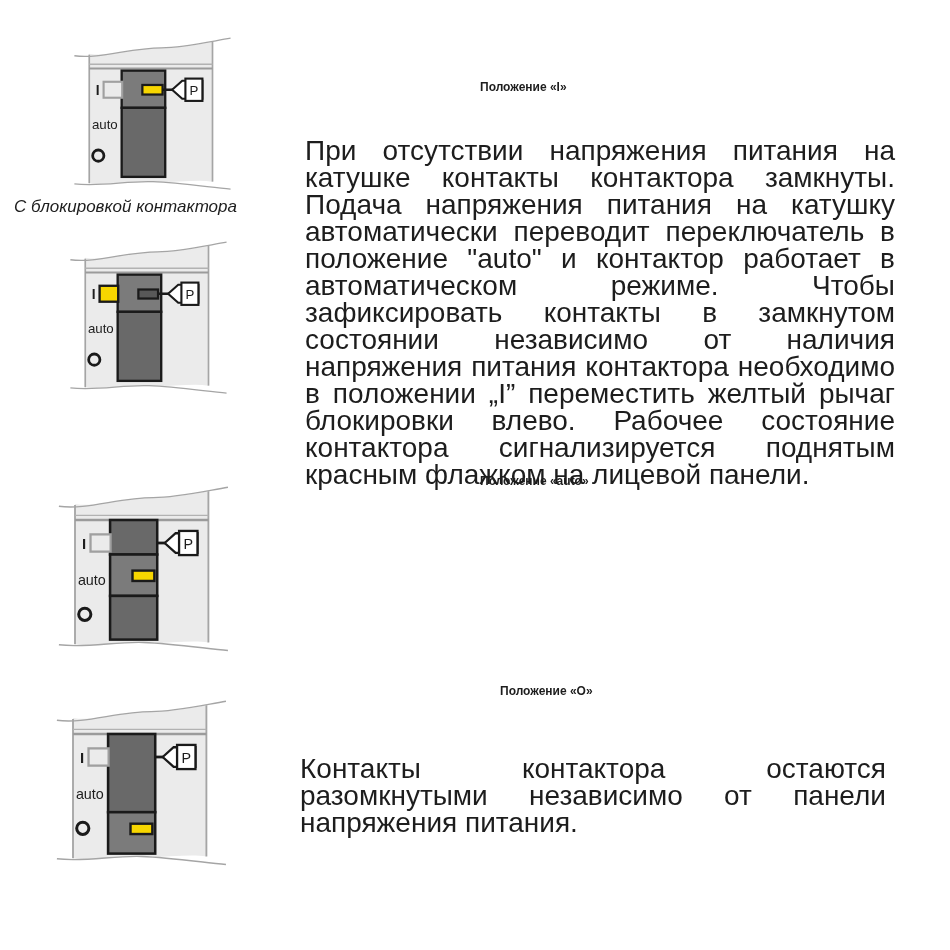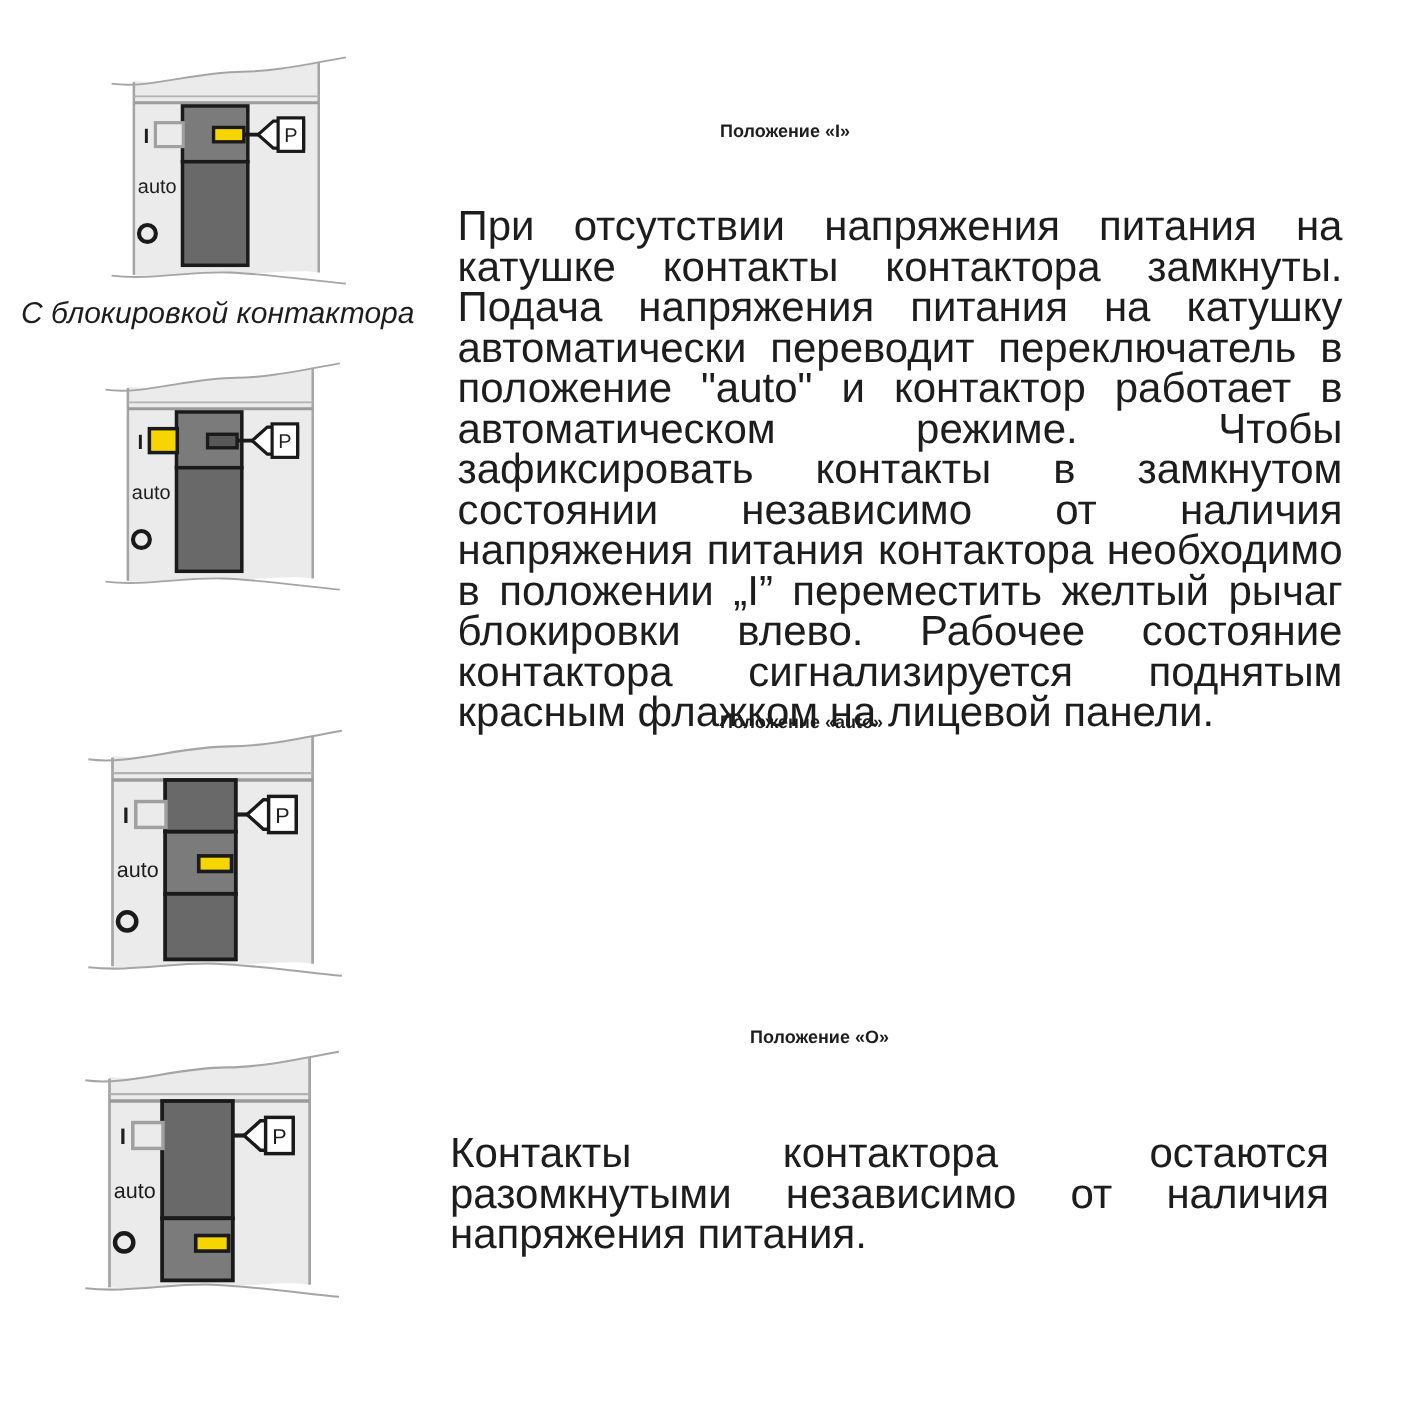--- a/index.html
+++ b/index.html
@@ -2,21 +2,21 @@
 <html><head>
 <meta charset="utf-8">
 <style>
   html,body{margin:0;padding:0;background:#fff;}
   .page{position:relative;width:950px;height:950px;background:#fff;overflow:hidden;
         font-family:"Liberation Sans",sans-serif;color:#1d1d1d;}
   .abs{position:absolute;margin:0;}
   .heading{font-size:12px;font-weight:bold;line-height:1.1;white-space:nowrap;}
   .body-text{font-size:28px;line-height:27px;}
   .just{text-align:justify;text-align-last:left;}
-  .caption{font-size:20px;font-style:italic;line-height:1.1;white-space:nowrap;}
+  .caption{font-size:17px;font-style:italic;line-height:1.1;white-space:nowrap;}
   figure.diagram{padding:0;}
   svg text{font-family:"Liberation Sans",sans-serif;}
 </style>
 </head>
 <body>
 
 <div class="page">
 
   <figure class="abs diagram" style="left:68px;top:26px;width:170px;height:170px"><svg viewBox="0 0 160 160" width="100%" height="100%">
         <path d="M 20,26 C 40,29.5 62,20.5 88,20.5 C 106,20.5 122,17.5 136,15 L 136,146.5 C 120,144 100,148 76,147 C 56,146.2 34,150 20,148 Z" fill="#ebebeb" stroke="none"></path>
@@ -103,15 +103,15 @@
         <text x="22.5" y="96.5" font-size="12.5" fill="#1d1d1d">auto</text>
         <circle cx="28.5" cy="122" r="5.3" fill="none" stroke="#1a1a1a" stroke-width="2.6"></circle>
       </svg></figure>
 
   <h3 class="abs heading" style="left:480px;top:81px">Положение «I»</h3>
   <p class="abs body-text just" style="left:305px;top:137px;width:590px">При отсутствии напряжения питания на катушке контакты контактора замкнуты. Подача напряжения питания на катушку автоматически переводит переключатель в положение "auto" и контактор работает в автоматическом режиме. Чтобы зафиксировать контакты в замкнутом состоянии независимо от наличия напряжения питания контактора необходимо в положении „I” переместить желтый рычаг блокировки влево. Рабочее состояние контактора сигнализируется поднятым красным флажком на лицевой панели.</p>
 
   <h3 class="abs heading" style="left:480px;top:475px">Положение «auto»</h3>
 
   <h3 class="abs heading" style="left:500px;top:685px">Положение «О»</h3>
-  <p class="abs body-text just" style="left:300px;top:755px;width:586px">Контакты контактора остаются разомкнутыми независимо от наличия напряжения питания.</p>
+  <p class="abs body-text just" style="left:300px;top:755px;width:586px">Контакты контактора остаются разомкнутыми независимо от панели напряжения питания.</p>
 
 </div>
 
 </body></html>

